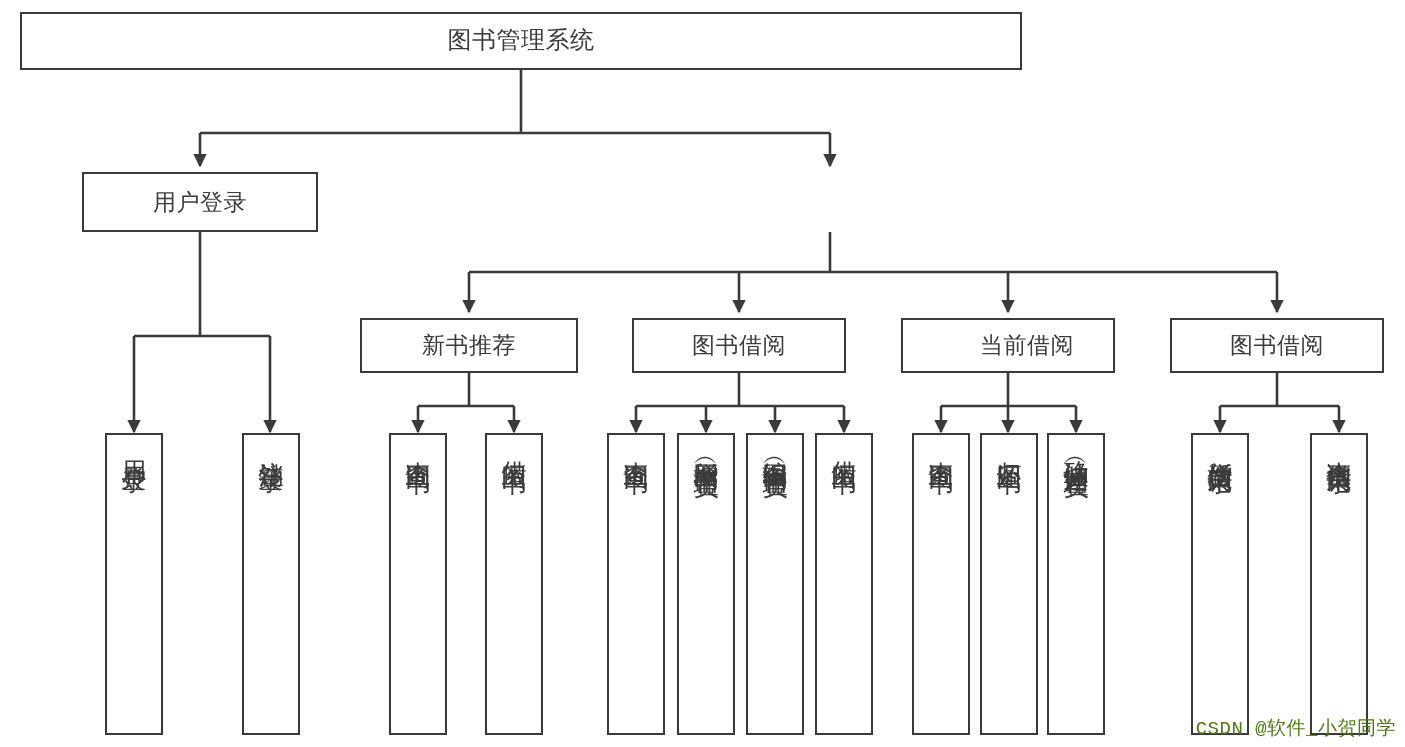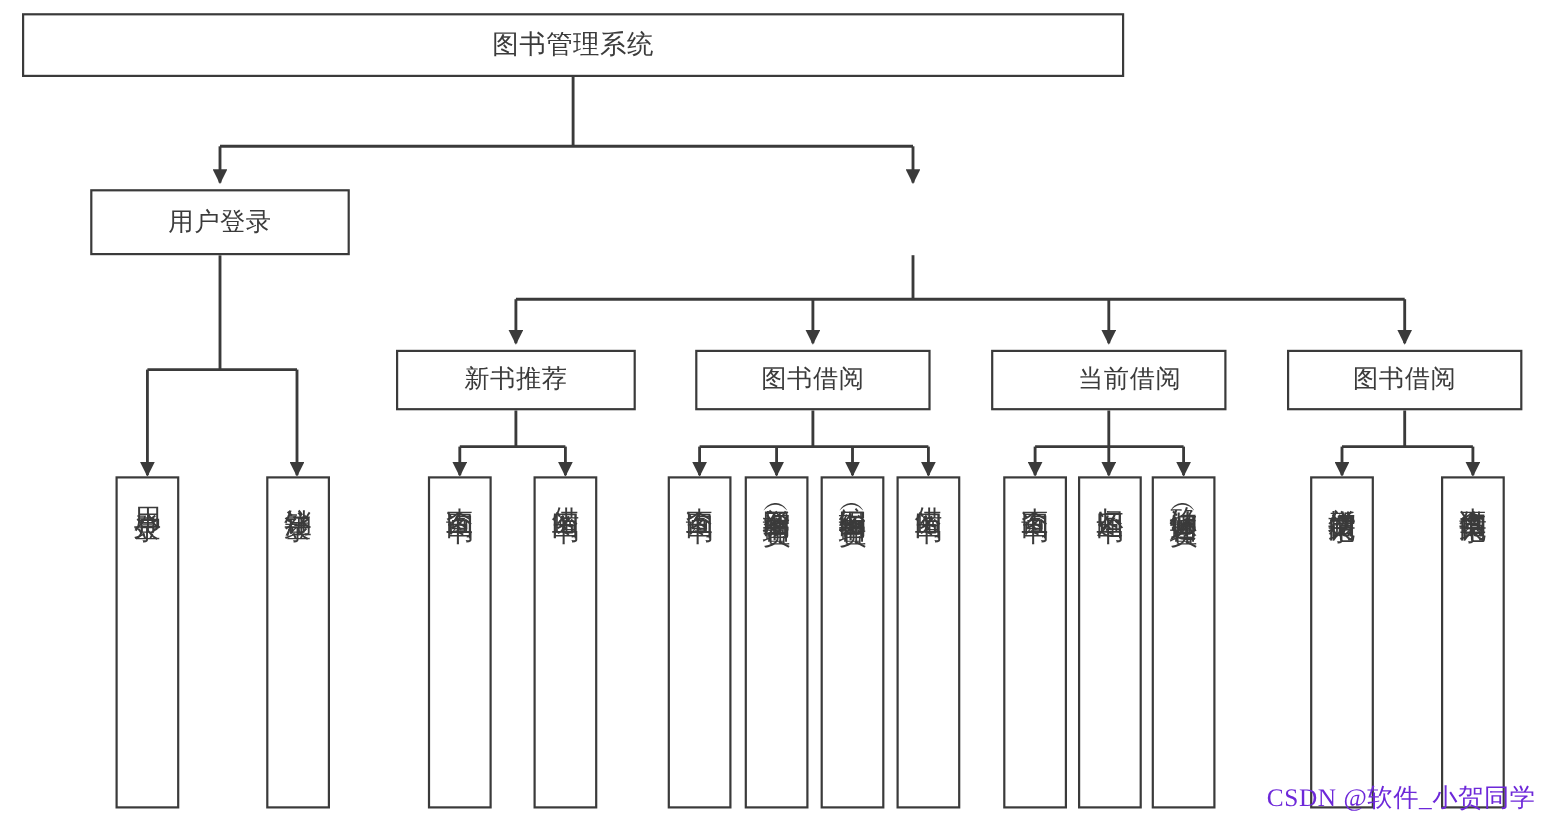--- a/index.html
+++ b/index.html
@@ -66,26 +66,26 @@
     white-space: nowrap;
     margin-top: 6px;
   }
   .node.vert.tall-text .node-label {
     letter-spacing: 2px;
   }
   #watermark {
     position: absolute;
     right: 9px;
     bottom: 6px;
-    font-size: 23px;
-    color: #6d28d9;
+    font-size: 19px;
+    color: #4d7c0f;
     letter-spacing: 0.5px;
     z-index: 5;
     white-space: nowrap;
-    font-family: Liberation Serif, serif;
+    font-family: Liberation Mono, monospace;
   }
 </style>
 </head>
 <body>
 
 <div id="diagram-root">
 
   <svg id="edge-layer" viewBox="0 0 1405 747" width="1405" height="747" xmlns="http://www.w3.org/2000/svg">
     <defs>
       <marker id="arrow" viewBox="0 0 10 10" refX="9" refY="5" markerWidth="5.2" markerHeight="5.2" orient="auto-start-reverse">

